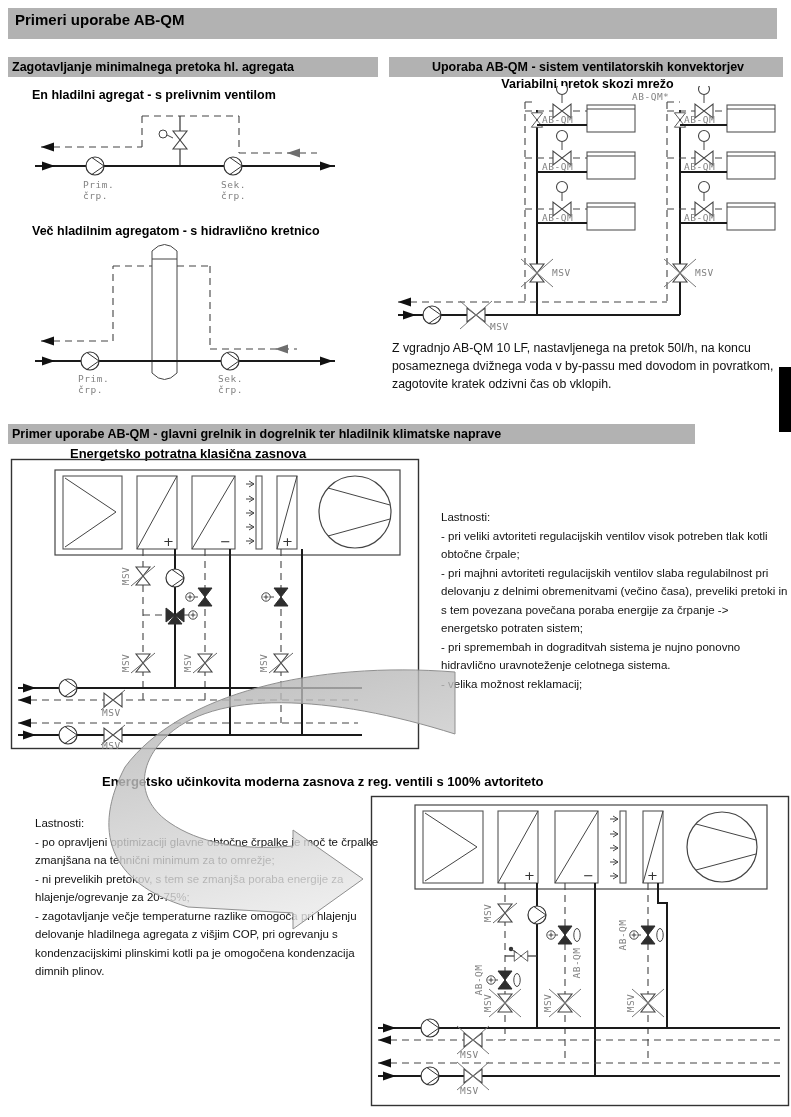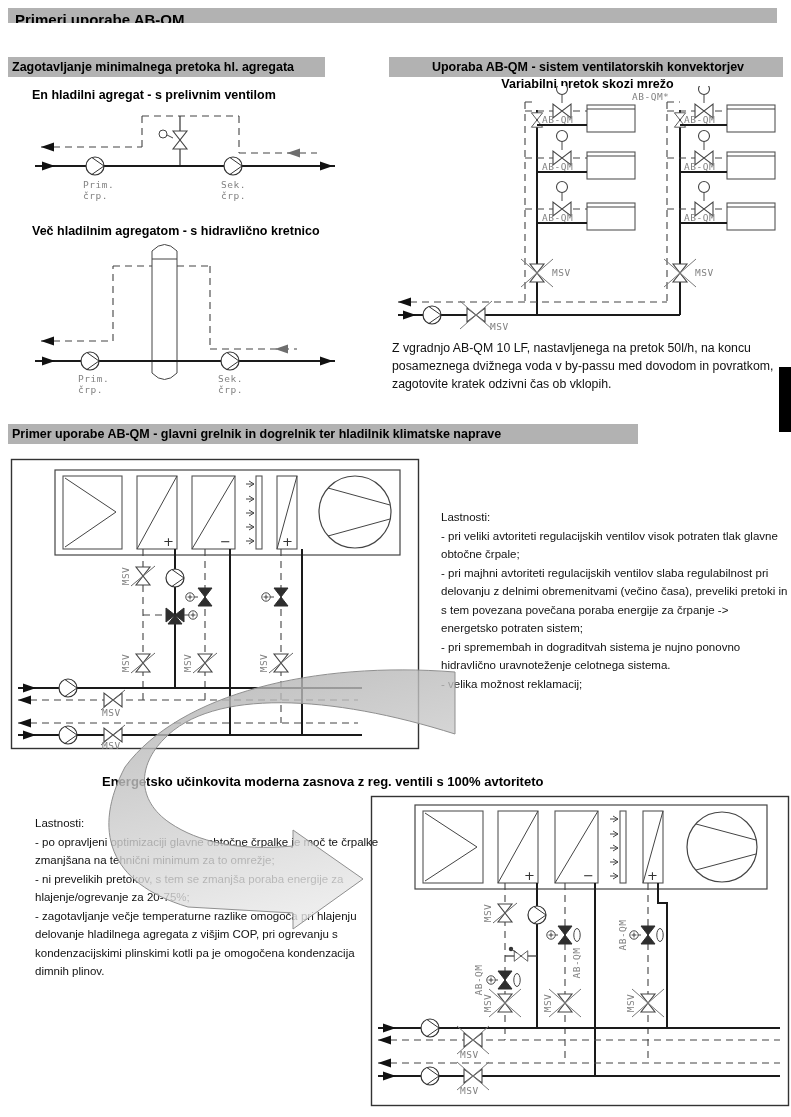--- a/index.html
+++ b/index.html
@@ -1,19 +1,19 @@
 <!DOCTYPE html>
 <html><head>
 <meta charset="utf-8">
 <style>
   html,body{margin:0;padding:0;background:#fff;}
   .page{position:relative;width:791px;height:1117px;background:#ffffff;
         font-family:"Liberation Sans",sans-serif;color:#111;overflow:hidden;}
   .bar{position:absolute;background:#b2b2b2;color:#000;font-weight:bold;white-space:nowrap;overflow:hidden;}
-  .title-bar{left:8px;top:8px;width:769px;height:15px;font-size:15px;line-height:23px;padding-left:7px;box-sizing:border-box;}
+  .title-bar{left:8px;top:8px;width:769px;height:31px;font-size:15px;line-height:23px;padding-left:7px;box-sizing:border-box;}
   .sec-bar{height:20px;font-size:12.5px;line-height:20px;padding-left:4px;box-sizing:border-box;}
   .h-sub{position:absolute;font-weight:bold;font-size:12.5px;color:#000;white-space:nowrap;}
   .h-sub2{position:absolute;font-weight:bold;font-size:13px;color:#000;white-space:nowrap;}
   .note{position:absolute;font-size:12.3px;line-height:18px;color:#111;}
   .props{position:absolute;font-size:11.5px;line-height:18.5px;color:#111;}
   .props div{margin:0;}
   .diag{position:absolute;}
   .tab-marker{position:absolute;background:#000;}
   svg text.cad{font-family:"DejaVu Sans Mono",monospace;font-size:9.5px;fill:#828282;letter-spacing:.5px;}
   svg text.sym{font-family:"DejaVu Sans",sans-serif;font-size:13px;fill:#333;}
@@ -68,21 +68,21 @@
           <polygon points="0,0 13,-4.5 13,4.5" fill="#6e6e6e"></polygon>
         </g>
       <g id="v3way">
           <path d="M0,0 L-9,-7 L-9,7 Z M0,0 L9,-7 L9,7 Z M0,0 L-7,9 L7,9 Z" fill="#2e2e2e" stroke="#2e2e2e"></path>
         </g>
     </defs>
   </svg>
 
   <div class="bar title-bar">Primeri uporabe AB-QM</div>
 
-  <div class="bar sec-bar" style="left:8px;top:57px;width:317px;">Zagotavljanje minimalnega pretoka hl. agregata</div>
+  <div class="bar sec-bar" style="left:8px;top:57px;width:370px;">Zagotavljanje minimalnega pretoka hl. agregata</div>
   <div class="bar sec-bar" style="left:389px;top:57px;width:394px;text-align:center;">Uporaba AB-QM - sistem ventilatorskih konvektorjev</div>
 
   <div class="h-sub" style="left:32px;top:88px;">En hladilni agregat - s prelivnim ventilom</div>
   <div class="h-sub" style="left:32px;top:224px;">Več hladilnim agregatom - s hidravlično kretnico</div>
   <div class="h-sub" style="left:390px;top:77px;width:395px;text-align:center;">Variabilni pretok skozi mrežo</div>
 
   <svg class="diag" style="left:25px;top:103px;" width="320" height="150" viewBox="0 0 320 150">
     <g>
       <path class="pd" d="M16,44 H117 M117,44 V13 M117,13 H214 M214,13 V50 M214,50 H292"></path>
       <path class="pt" d="M155,13 V63" stroke-width="1.6"></path>
@@ -226,21 +226,22 @@
         <use href="#hbow"></use>
         <use href="#xmark"></use>
       </g>
     <text class="cad" x="100" y="244">MSV</text>
   </svg>
 
   <div class="note" style="left:368px;top:339px;width:404px;margin-left:24px;">Z vgradnjo  AB-QM 10 LF, nastavljenega na pretok 50l/h, na koncu posameznega dvižnega voda v by-passu med dovodom in povratkom, zagotovite kratek odzivni čas ob vklopih.</div>
 
   <div class="tab-marker" style="left:779px;top:367px;width:12px;height:65px;"></div>
 
-  <div class="bar sec-bar" style="left:8px;top:424px;width:630px;">Primer uporabe AB-QM - glavni grelnik in dogrelnik ter hladilnik klimatske naprave</div>
+  <div class="bar sec-bar" style="left:8px;top:424px;width:687px;">Primer uporabe AB-QM - glavni grelnik in dogrelnik ter hladilnik klimatske naprave</div>
+  <div class="h-sub2" style="left:70px;top:446px;">Energetsko potratna klasična zasnova</div>
 
   <svg class="diag" style="left:10px;top:458px;" width="410" height="292" viewBox="0 0 410 292">
     <rect x="1.5" y="1.5" width="407" height="289" fill="none" stroke="#333" stroke-width="1.4"></rect>
     <rect x="45" y="12" width="345" height="85" fill="none" stroke="#444" stroke-width="1.2"></rect>
     <g>
       <rect class="box" x="53" y="18" width="59" height="73"></rect>
       <path class="thin" d="M55,20 L106,54 L55,89"></path>
     </g>
     <g>
       <rect class="box" x="127" y="18" width="40" height="73"></rect>
@@ -333,21 +334,21 @@
     <g transform="translate(103,277)">
         <use href="#hbow"></use>
         <use href="#slash"></use>
       </g>
     <text class="cad" x="92" y="258">MSV</text>
     <text class="cad" x="92" y="291">MSV</text>
   </svg>
 
   <div class="props" style="left:441px;top:508px;width:347px;">
     <div>Lastnosti:</div>
-    <div>- pri veliki avtoriteti regulacijskih ventilov visok potraten tlak glavne obtočne črpale;</div>
+    <div>- pri veliki avtoriteti regulacijskih ventilov visok potreben tlak kotli obtočne črpale;</div>
     <div>- pri majhni avtoriteti regulacijskih ventilov slaba regulabilnost pri delovanju z delnimi obremenitvami (večino časa), preveliki pretoki in s tem povezana povečana poraba energije za črpanje -&gt; energetsko potraten sistem;</div>
     <div>- pri spremembah in dograditvah sistema je nujno ponovno hidravlično uravnoteženje celotnega sistema.</div>
     <div>- velika možnost reklamacij;</div>
   </div>
 
   <div class="h-sub2" style="left:102px;top:774px;">Energetsko učinkovita moderna zasnova z reg. ventili s 100% avtoriteto</div>
 
   <div class="props" style="left:35px;top:814px;width:347px;">
     <div>Lastnosti:</div>
     <div>- po opravljeni optimizaciji glavne obtočne črpalke je moč te črpalke zmanjšana na tehnični minimum za to omrežje;</div>

